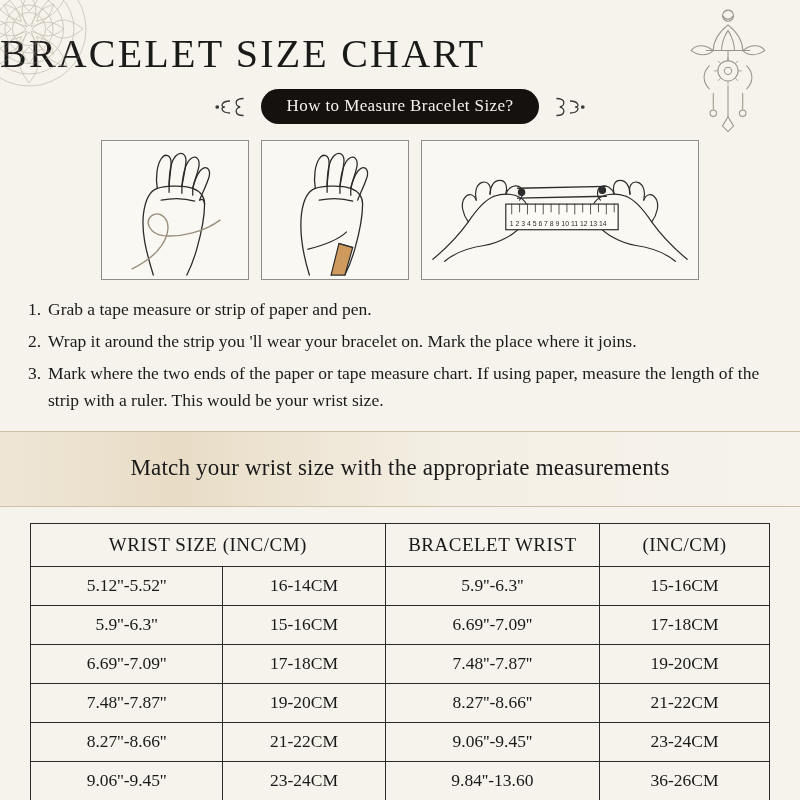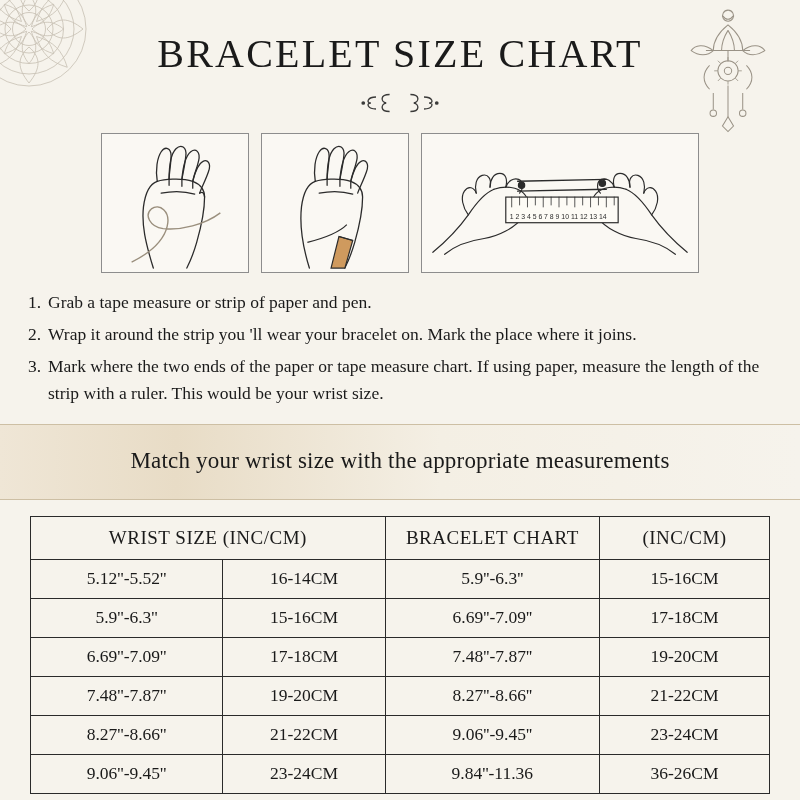--- a/index.html
+++ b/index.html
@@ -31,21 +31,20 @@
     top: 4px;
     right: 26px;
     width: 92px;
     height: 130px;
     opacity: 0.75;
     pointer-events: none;
   }
 
   
   .title {
-    text-align: center;
     font-size: 40px;
     letter-spacing: 2.2px;
     font-weight: 400;
     margin: 18px 0 0 0;
     padding-top: 12px;
     font-family: "Liberation Serif", serif;
   }
 
   .subtitle-wrap {
     display: flex;
@@ -215,20 +214,21 @@
 <h1 class="title">BRACELET SIZE CHART</h1>
 
 <div class="subtitle-wrap">
   <svg class="flourish" viewBox="0 0 40 30">
     <g fill="none" stroke="#1a1a1a" stroke-width="1.6">
       <path d="M36 5 C24 5 26 14 32 15 C26 16 24 25 36 25"></path>
       <path d="M20 8 C10 8 8 15 14 15 C8 15 10 22 20 22"></path>
       <circle cx="5" cy="15" r="2.2" fill="#1a1a1a" stroke="none"></circle>
     </g>
   </svg>
+  <div class="pill">How to Measure Bracelet Size?</div>
   <svg class="flourish" viewBox="0 0 40 30">
     <g fill="none" stroke="#1a1a1a" stroke-width="1.6">
       <path d="M4 5 C16 5 14 14 8 15 C14 16 16 25 4 25"></path>
       <path d="M20 8 C30 8 32 15 26 15 C32 15 30 22 20 22"></path>
       <circle cx="35" cy="15" r="2.2" fill="#1a1a1a" stroke="none"></circle>
     </g>
   </svg>
 </div>
 
 <div class="img-row">
@@ -336,21 +336,21 @@
 </div>
 
 <div class="banner">
   <div>Match your wrist size with the appropriate measurements</div>
 </div>
 
 <table class="size-table">
   <thead>
     <tr>
       <th class="col-a" colspan="2">WRIST SIZE (INC/CM)</th>
-      <th class="col-c">BRACELET CHART</th>
+      <th class="col-c">BRACELET WRIST</th>
       <th class="col-d">(INC/CM)</th>
     </tr>
   </thead>
   <tbody>
     <tr>
       <td class="col-a">5.12''-5.52''</td>
       <td class="col-b">16-14CM</td>
       <td class="col-c">5.9''-6.3''</td>
       <td class="col-d">15-16CM</td>
     </tr>
@@ -374,17 +374,17 @@
     </tr>
     <tr>
       <td>8.27''-8.66''</td>
       <td>21-22CM</td>
       <td>9.06''-9.45''</td>
       <td>23-24CM</td>
     </tr>
     <tr>
       <td>9.06''-9.45''</td>
       <td>23-24CM</td>
-      <td>9.84''-11.36</td>
+      <td>9.84''-13.60</td>
       <td>36-26CM</td>
     </tr>
   </tbody>
 </table>
 
 </body></html>

